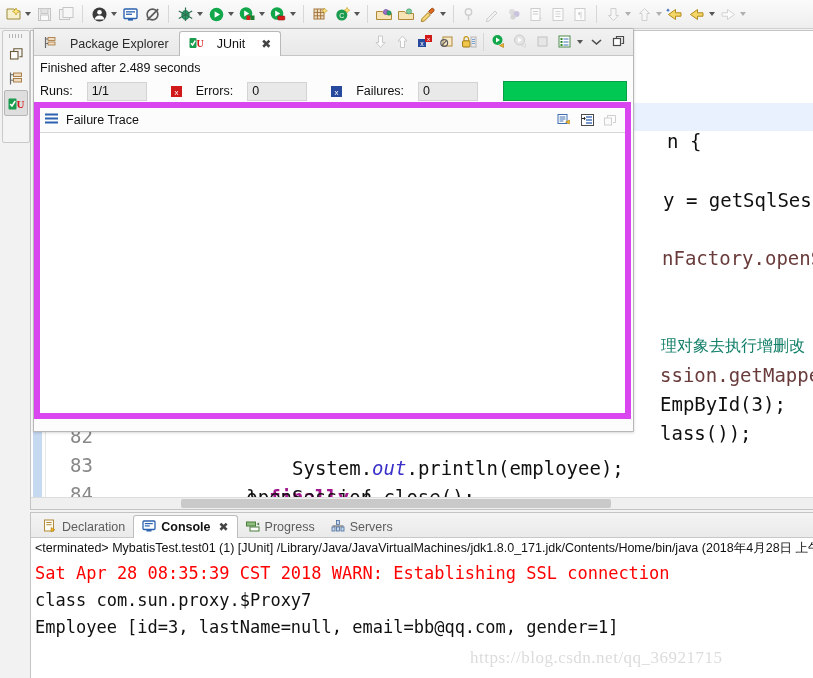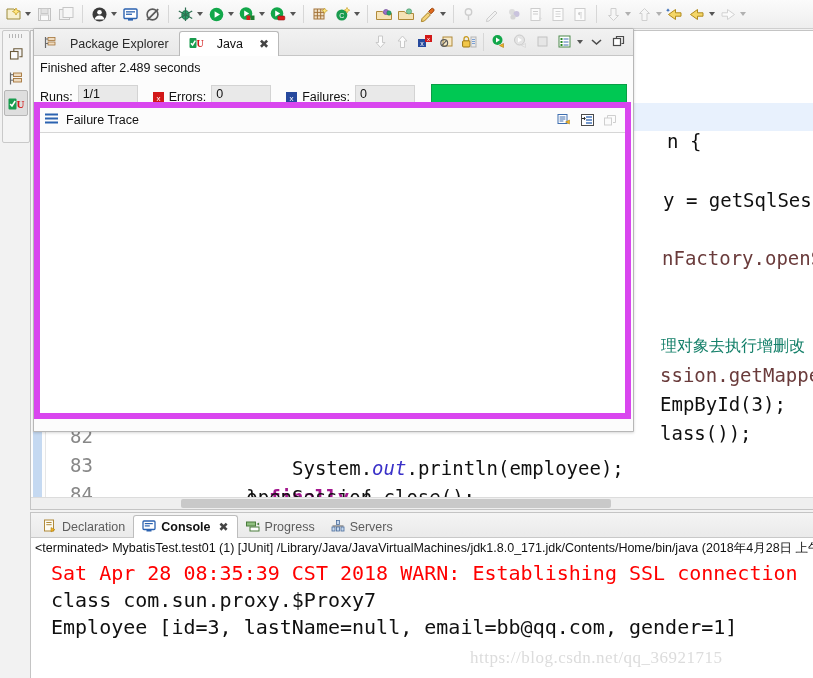--- a/index.html
+++ b/index.html
@@ -93,21 +93,21 @@
   .closeX{font-size:12px;color:#444;margin-left:3px;line-height:1;}
   #junit-viewtools{
     position:absolute;right:4px;top:2px;display:flex;align-items:center;gap:1px;
   }
   .vtb{width:21px;height:21px;display:flex;align-items:center;justify-content:center;}
   #junit-status{
     height:20px;display:flex;align-items:center;padding:2px 0 0 6px;
     font-size:12.5px;color:#111;
   }
   #junit-stats{
-    height:26px;display:flex;align-items:flex-end;padding:0 6px;gap:0;
+    height:26px;display:flex;align-items:center;padding:0 6px;gap:9px;
   }
   .statlabel{font-size:12.5px;color:#111;margin-right:5px;}
   .statbox{
     display:inline-block;min-width:50px;height:17px;line-height:17px;
     background:#e9e9e9;border:1px solid #d3d3d3;font-size:12.5px;color:#111;
     padding:0 4px;margin-right:14px;
   }
   .miniicon{width:13px;height:13px;margin-right:4px;display:inline-block;vertical-align:-2px;}
   #progressbar{
     flex:1;height:18px;background:#00c853;border:1px solid #0a9e46;margin-left:2px;
@@ -150,21 +150,21 @@
   .btab.active{
     background:#ffffff;border:1px solid #bdbdbd;border-bottom:none;border-radius:3px 3px 0 0;
     color:#111;font-weight:bold;
   }
   #console-head{
     padding:2px 0 0 4px;font-size:12.5px;color:#111;white-space:nowrap;overflow:hidden;
   }
   #console-out{
     padding:3px 0 0 4px;
     font-family:"DejaVu Sans Mono","Liberation Mono",monospace;
-    font-size:20px;line-height:27px;white-space:nowrap;margin-left:16px;
+    font-size:17px;line-height:27px;white-space:nowrap;
   }
   .cred{color:#ff0000;}
   .cblk{color:#101010;}
   #watermark{
     position:absolute;left:470px;top:648px;
     font-family:Liberation Serif, serif;
     font-size:17px;color:#dcdcdc;letter-spacing:.5px;white-space:nowrap;
   }
   .hsbar{
     position:absolute;left:0;bottom:0;height:11px;width:100%;
@@ -443,21 +443,21 @@
       <span>Package Explorer</span>
     </div>
     <div class="vtab active">
       <span>
         <svg width="15" height="14" viewBox="0 0 15 14">
           <rect x="0.5" y="2" width="7" height="10" fill="#1a9b4e" rx="1"></rect>
           <path d="M2 7.2l1.6 1.8L6.3 4.6" stroke="#fff" stroke-width="1.5" fill="none"></path>
           <text x="11" y="11" font-size="10" font-weight="bold" fill="#d21919" text-anchor="middle" font-family="serif">U</text>
         </svg>
       </span>
-      <span>Java</span>
+      <span>JUnit</span>
       <span class="closeX">✖</span>
     </div>
 
     <div id="junit-viewtools">
       <div class="vtb">
         <svg width="15" height="15" viewBox="0 0 15 15">
           <path d="M5.5 2h4v6.5H12L7.5 13.5 3 8.5h2.5z" fill="#fcfcfc" stroke="#c9c9c9"></path>
         </svg>
       </div>
       <div class="vtb">

